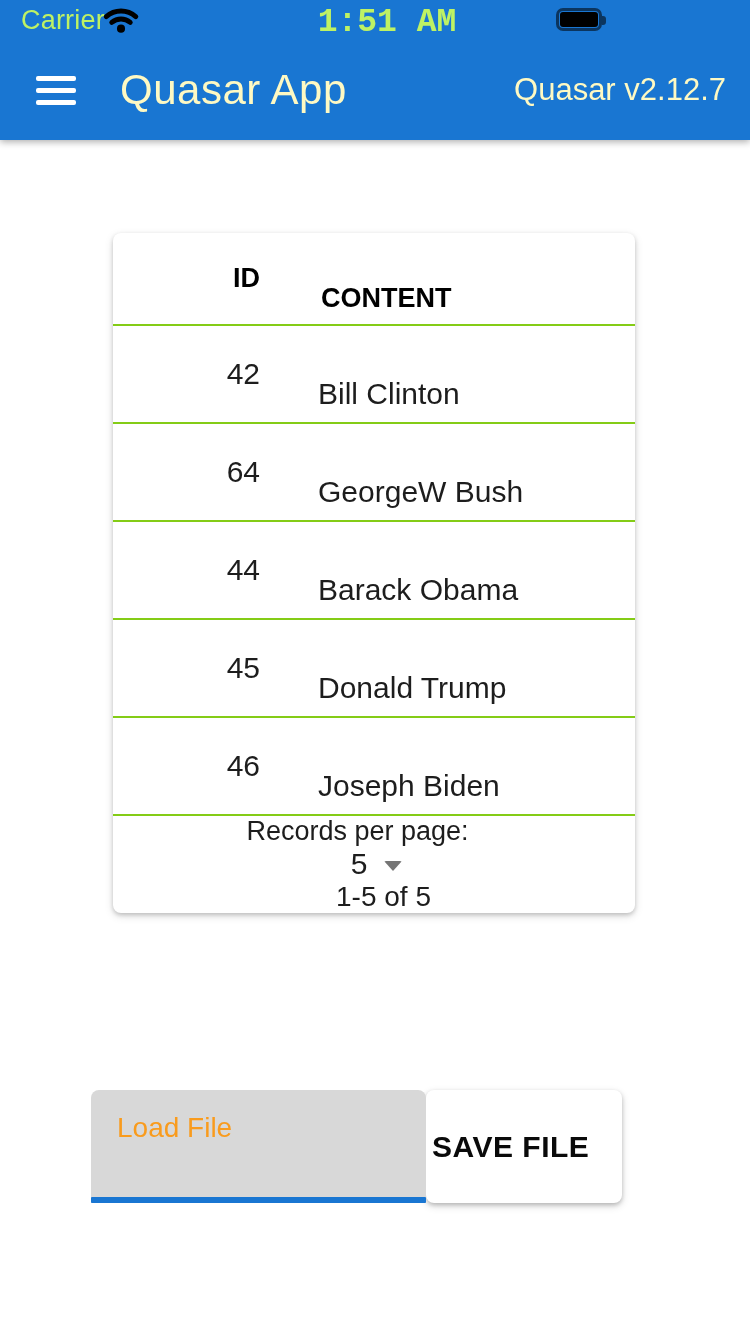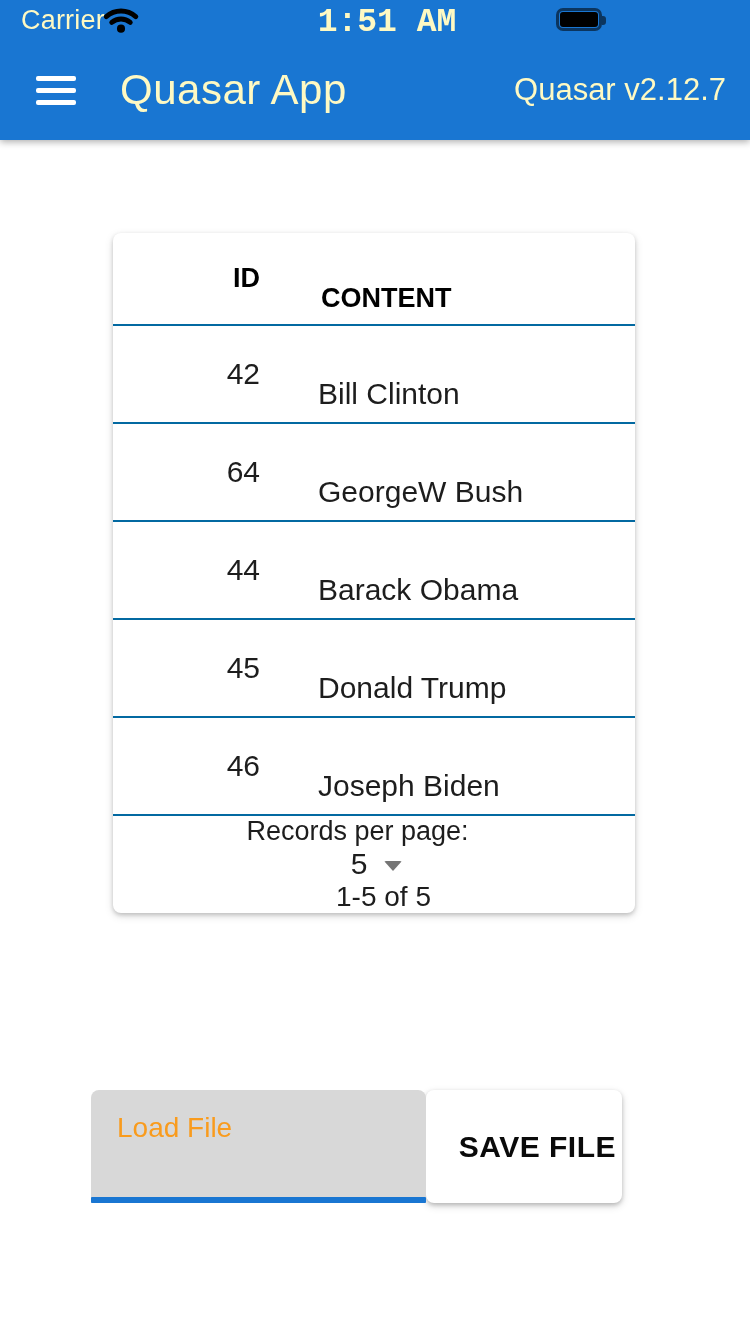--- a/index.html
+++ b/index.html
@@ -14,21 +14,21 @@
 
   
   .app-header{
     position:absolute;top:0;left:0;width:750px;height:140px;
     background:#1976d2;
     box-shadow:0 2px 7px rgba(0,0,0,0.32);
   }
   .status-bar{
     position:absolute;top:0;left:0;width:616px;height:40px;
     display:flex;align-items:center;
-    color:#fef9c3;
+    color:#bef264;
   }
   .carrier{position:absolute;left:21px;top:5px;font-size:27px;font-weight:500;letter-spacing:0.2px;}
   .wifi{position:absolute;left:103px;top:7px;}
   .time{position:absolute;left:12px;width:750px;text-align:center;top:4px;font-size:33px;font-weight:700;font-family:Liberation Mono, monospace;}
   .battery{position:absolute;right:14px;top:8px;width:46px;height:23px;
     border:3px solid rgba(0,0,0,0.55);border-radius:7px;box-sizing:border-box;}
   .battery .fill{position:absolute;left:1px;top:1px;right:1px;bottom:1px;background:#000;border-radius:3px;}
   .battery .nub{position:absolute;right:-7px;top:5px;width:4px;height:9px;background:rgba(0,0,0,0.55);
     border-radius:0 3px 3px 0;}
 
@@ -42,21 +42,21 @@
   .toolbar-title{margin-left:40px;font-size:42px;font-weight:400;letter-spacing:0.5px;}
   .toolbar-version{margin-left:auto;margin-right:24px;font-size:31px;font-weight:400;}
 
   
   .table-card{
     position:absolute;left:113px;top:233px;width:522px;
     background:#fff;border-radius:8px;
     box-shadow:0 2px 4px rgba(0,0,0,0.18), 0 3px 10px rgba(0,0,0,0.12);
     color:#1d1d1d;
   }
-  .t-row{display:flex;align-items:center;height:96px;border-bottom:2px solid #0369a1;}
+  .t-row{display:flex;align-items:center;height:96px;border-bottom:2px solid #84cc16;}
   .t-row:nth-child(1){height:91px;}
   .t-cell-id{width:177px;box-sizing:border-box;text-align:right;padding-right:30px;font-size:30px;}
   .t-cell-content{flex:1;box-sizing:border-box;padding-left:28px;font-size:30px;margin-top:40px;}
   .t-head .t-cell-id,.t-head .t-cell-content{font-size:27px;font-weight:700;color:#000;}
   .t-head{column-gap:3px;}
 
   .t-pagination{
     display:flex;align-items:center;justify-content:center;height:97px;
     padding-right:33px;font-size:27px;color:#1d1d1d;flex-direction:column;
   }
@@ -77,21 +77,21 @@
   .file-field .field-label{
     position:absolute;left:26px;top:22px;font-size:28px;color:#f99b1d;
   }
   .file-field .underline{
     position:absolute;left:0;bottom:0;width:100%;height:6px;background:#1976d2;border-radius:1px;
   }
   .save-btn{
     width:196px;height:113px;background:#fff;border:none;border-radius:8px;
     box-shadow:0 2px 4px rgba(0,0,0,0.2), 0 3px 9px rgba(0,0,0,0.14);
     font-family:inherit;font-size:30px;font-weight:700;color:#0a0a0a;letter-spacing:0.5px;
-    cursor:pointer;display:flex;align-items:center;justify-content:flex-end;
+    cursor:pointer;display:flex;align-items:center;justify-content:flex-start;
   }
 </style>
 </head>
 <body>
 
 <header class="app-header">
   <div class="status-bar">
     <span class="carrier">Carrier</span>
     <span class="wifi">
       <svg width="36" height="26" viewBox="0 0 24 18">

